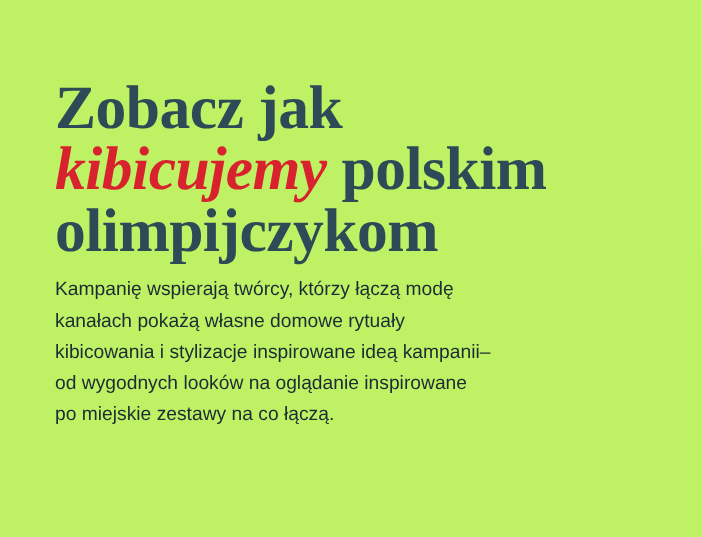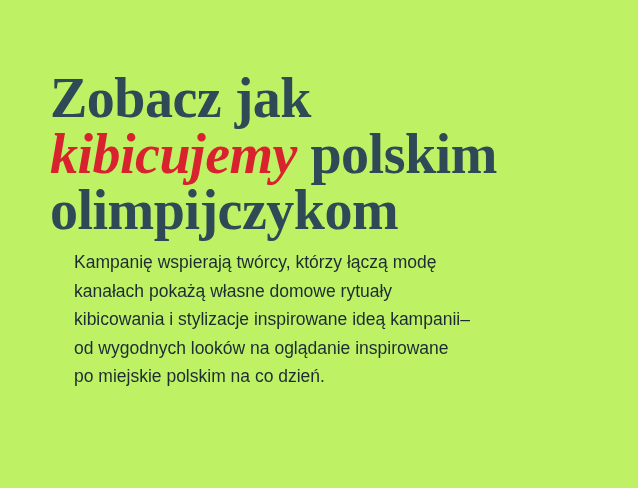--- a/index.html
+++ b/index.html
@@ -43,21 +43,20 @@
   }
   .body-copy {
     position: absolute;
     left: 50px;
     top: 248px;
     width: 540px;
     font-family: "Liberation Sans", sans-serif;
     font-size: 17.5px;
     line-height: 28.5px;
     color: #1d2b33;
-    margin-left: 24px;
   }
   .body-copy .line {
     display: block;
     white-space: nowrap;
   }
 </style>
 </head>
 <body>
 
 <div class="page">
@@ -66,16 +65,16 @@
     <span class="line">Zobacz jak</span>
     <span class="line"><em class="accent">kibicujemy</em><span> polskim</span></span>
     <span class="line">olimpijczykom</span>
   </h1>
 
   <div class="body-copy">
     <span class="line">Kampanię wspierają twórcy, którzy łączą modę</span>
     <span class="line">kanałach pokażą własne domowe rytuały</span>
     <span class="line">kibicowania i stylizacje inspirowane ideą kampanii–</span>
     <span class="line">od wygodnych looków na oglądanie inspirowane</span>
-    <span class="line">po miejskie polskim na co dzień.</span>
+    <span class="line">po miejskie zestawy na co łączą.</span>
   </div>
 
 </div>
 
 </body></html>

